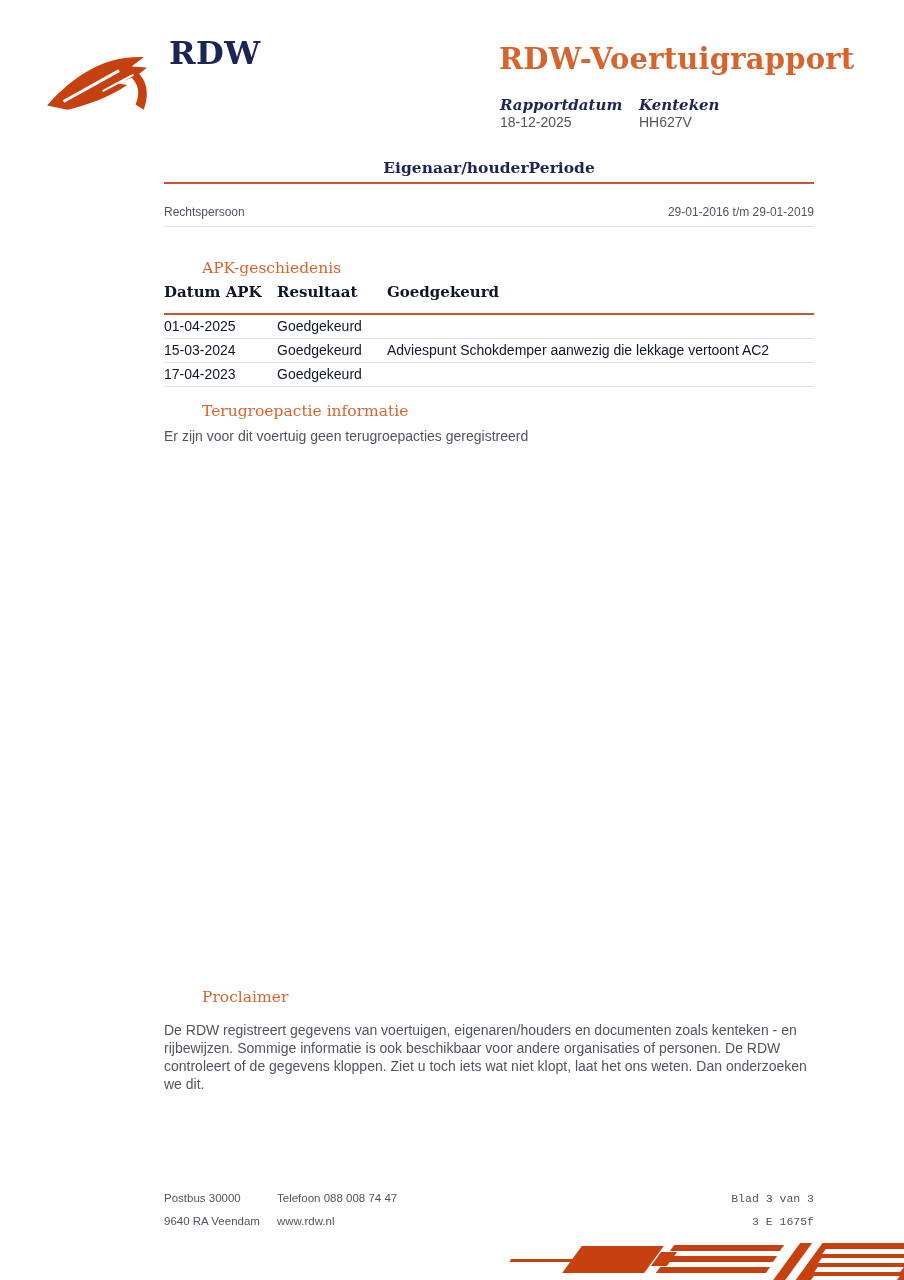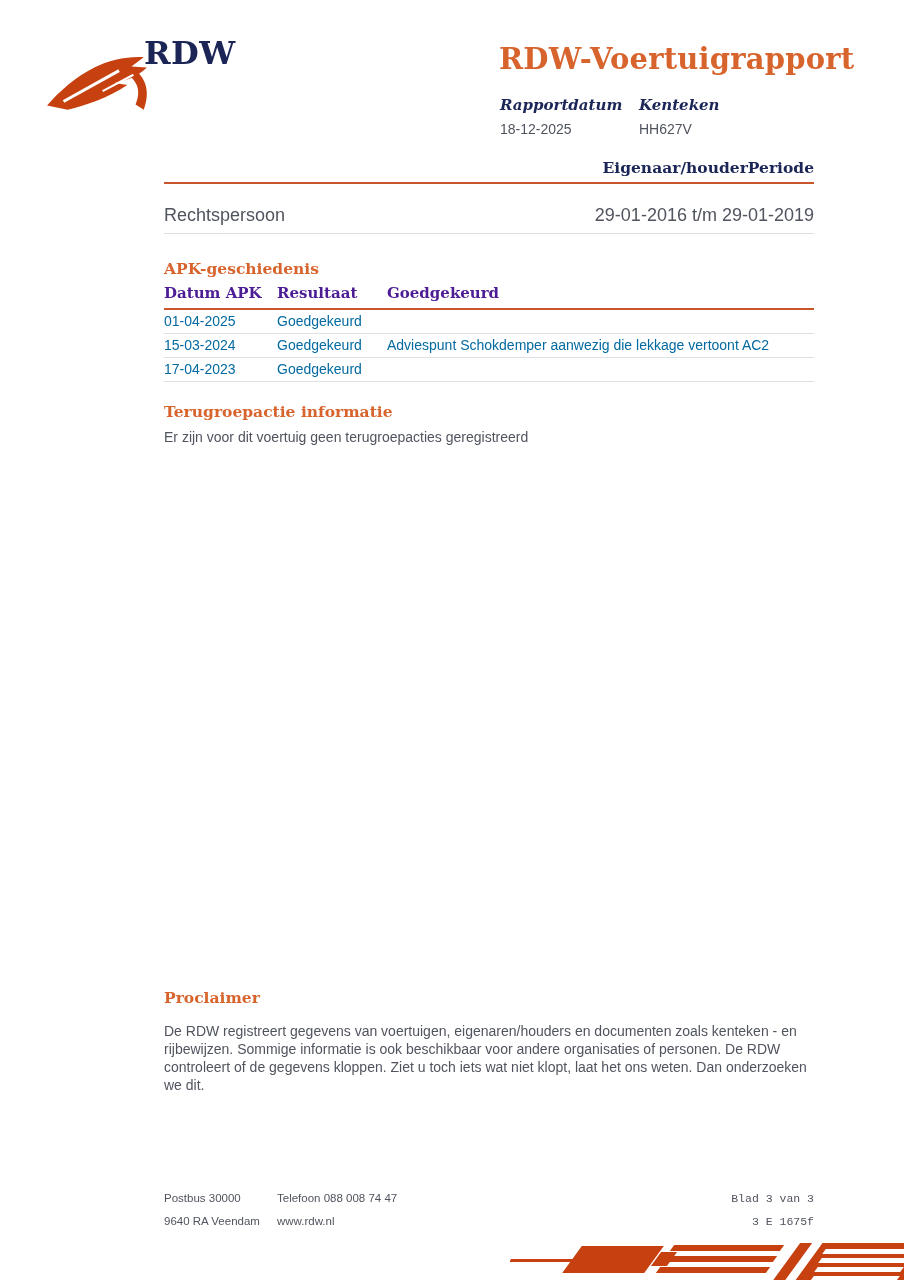--- a/index.html
+++ b/index.html
@@ -9,52 +9,52 @@
     background:#ffffff;
     font-family:"Liberation Sans", sans-serif;
     color:#50545E;
     overflow:hidden;
   }
   .serif { font-family:"DejaVu Serif", "Liberation Serif", serif; }
   .navy  { color:#1B2556; }
 
   
   .logo-wing { position:absolute; left:45px; top:54px; width:108px; height:60px; }
-  .wordmark  { position:absolute; left:144px; top:34px; font-size:32px; font-weight:700;
+  .wordmark  { position:absolute; left:169px; top:34px; font-size:32px; font-weight:700;
                letter-spacing:0.5px; }
   .report-title { position:absolute; left:499px; top:42px; font-size:29px; font-weight:600;
                   color:#D8642D; letter-spacing:0.2px; }
   .meta-row { position:absolute; left:500px; top:96px; display:flex; }
   .meta-col1 { width:139px; }
   .meta-label { font-size:15px; font-weight:700;font-style:italic; }
-  .meta-value { margin-top:7px; font-size:14px; }
+  .meta-value { font-size:14px; }
 
   
   .section { position:absolute; left:164px; width:650px; }
-  .sec-head-row { display:flex; justify-content:flex-end; }
+  .sec-head-row { display:flex; justify-content:center; }
   .sec-head { font-size:15.5px; font-weight:700; }
   .orange-rule { height:2px; background:#C8552B; margin-top:5px; }
   .gray-line { height:1px; background:#DEE0E4; }
-  .orange-heading { font-size:15.5px; font-weight:700; color:#D8642D; }
+  .orange-heading { font-size:15.5px; font-weight:400; color:#D8642D;margin-left:38px; }
 
   
   .owner-section { top:158px; }
-  .owner-row { display:flex; justify-content:space-between; margin-top:21px; font-size:18px; }
+  .owner-row { display:flex; justify-content:space-between; margin-top:21px; font-size:12px; }
   .owner-section .gray-line { margin-top:7px; }
 
   
   .apk-section { top:259px; }
   table.apk { border-collapse:collapse; width:100%; margin-top:6px; table-layout:fixed; }
   table.apk th {
     text-align:left; font-family:"DejaVu Serif","Liberation Serif",serif;
-    font-size:15px; font-weight:700; color:#4c1d95;
-    padding:0 0 6px 0; border-bottom:2px solid #C8552B;
+    font-size:15px; font-weight:700; color:#0f172a;
+    padding:0 0 12px 0; border-bottom:2px solid #C8552B;
   }
   table.apk td {
-    font-size:14px; color:#0369a1; padding:3px 0 4px 0;
+    font-size:14px; color:#0f172a; padding:3px 0 4px 0;
     border-bottom:1px solid #DEE0E4; height:22px; vertical-align:middle;
     white-space:nowrap; overflow:hidden;
   }
 
   
   .recall-section { top:402px; }
   .recall-text { margin-top:8px; font-size:14px; }
 
   
   .proclaimer-section { top:988px; }

